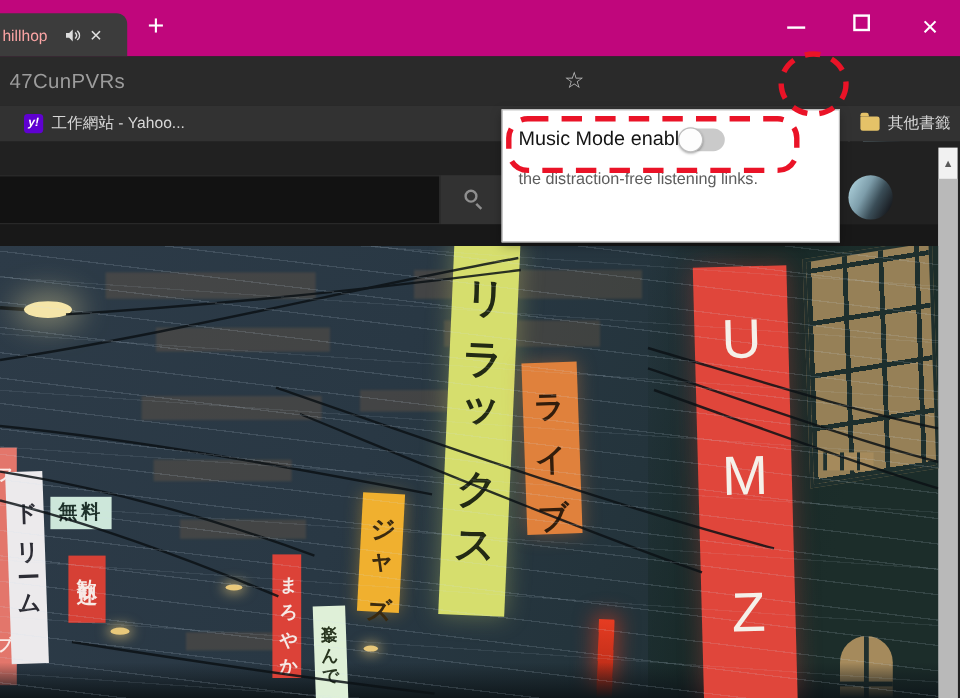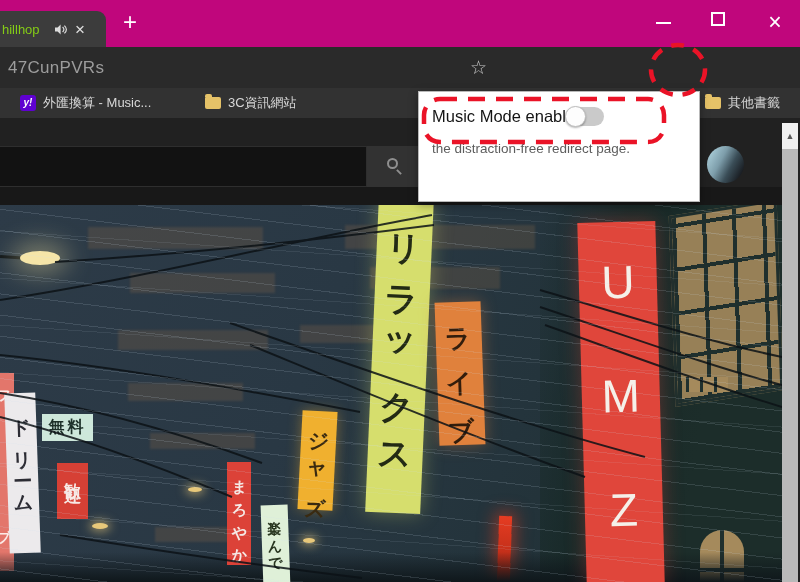--- a/index.html
+++ b/index.html
@@ -2,21 +2,21 @@
 <html><head>
 <meta charset="utf-8">
 <style>
   * { margin:0; padding:0; box-sizing:border-box; }
   body { background:#111; font-family:"Liberation Sans", sans-serif; }
   .screen { position:relative; width:800px; height:582px; overflow:hidden; background:#1e1e1e; font-family:"Liberation Sans", sans-serif; }
 
   
   .titlebar { position:absolute; left:0; top:0; width:800px; height:47px; background:#c0067c; }
   .tab { position:absolute; left:0; top:11px; width:106px; height:36px; background:#3c3c3c; border-radius:0 9px 0 0; display:flex; align-items:center; padding:0 6px 0 2px; }
-  .tab-label { color:#84cc16; font-size:13px; white-space:nowrap; overflow:hidden; width:50px; }
+  .tab-label { color:#fca5a5; font-size:13px; white-space:nowrap; overflow:hidden; width:50px; }
   .tab-audio { margin-left:2px; display:flex; align-items:center; }
   .tab-close { margin-left:8px; color:#e0e0e0; font-size:17px; line-height:1; cursor:default; }
   .newtab { position:absolute; left:115px; top:8px; width:30px; height:30px; color:#fff; font-size:24px; font-weight:400; text-align:center; line-height:28px; }
   .win-min { position:absolute; left:656px; top:22px; width:15px; height:2px; background:#fff; }
   .win-max { position:absolute; left:711px; top:12px; width:14px; height:14px; border:2px solid #fff; }
   .win-close { position:absolute; left:763px; top:5px; width:24px; height:32px; color:#fff; font-size:23px; text-align:center; line-height:34px; }
 
   
   .toolbar { position:absolute; left:0; top:47px; width:800px; height:41px; background:#2a2a2a; }
   .url-text { position:absolute; left:8px; top:0; height:41px; line-height:41px; color:#9c9c9c; font-size:17px; letter-spacing:.3px; }
@@ -41,21 +41,21 @@
   .toolbar-avatar { position:absolute; left:719px; top:54px; width:31px; height:31px; border-radius:50%; background:linear-gradient(125deg,#9cc2cf 15%,#6a8b97 40%,#32414a 62%,#15181d 90%); }
   .menu-dots { position:absolute; left:770px; top:55px; width:20px; height:28px; }
   .menu-dots i { position:absolute; left:8px; width:4px; height:4px; border-radius:50%; background:#dadada; }
   .menu-dots i:nth-child(1){ top:3px; } .menu-dots i:nth-child(2){ top:11px; } .menu-dots i:nth-child(3){ top:19px; }
 
   
   .bookmarksbar { position:absolute; left:0; top:88px; width:800px; height:30px; background:#323232; }
   .bm-item { position:absolute; top:0; height:30px; display:flex; align-items:center; gap:7px; color:#d8d8d8; font-size:13px; white-space:nowrap; }
   .bm-yahoo { left:20px; }
   .bm-1 { left:205px; } .bm-2 { left:330px; }
-  .bm-other { right:20px; }
+  .bm-other { right:8px; }
   .yahoo-badge { width:16px; height:16px; background:#5f01d1; border-radius:3px; color:#fff; font-size:10px; font-weight:bold; font-style:italic; text-align:center; line-height:16px; }
   .folder-icon { position:relative; width:16px; height:12px; background:#e5c268; border-radius:1px 2px 2px 2px; }
   .folder-icon::before { content:""; position:absolute; left:0; top:-3px; width:7px; height:3px; background:#e5c268; border-radius:2px 2px 0 0; }
 
   
   .page-bg { position:absolute; left:0; top:118px; width:800px; height:464px; background:#212121; }
   .search-input { position:absolute; left:0; top:146px; width:367px; height:41px; background:#121212; border:1px solid #2e2e2e; border-left:none; outline:none; color:#ddd; font-size:15px; padding:0 10px; }
   .search-button { position:absolute; left:367px; top:146px; width:51px; height:41px; background:#323232; }
   .mag { position:absolute; left:20px; top:12px; width:11px; height:11px; border:2px solid #8f8f8f; border-radius:50%; }
   .mag::after { content:""; position:absolute; left:9px; top:9px; width:2px; height:6px; background:#8f8f8f; transform:rotate(-45deg); }
@@ -171,25 +171,21 @@
     <div class="menu-dots">
         <i></i>
         <i></i>
         <i></i>
       </div>
   </div>
 
   <div class="bookmarksbar">
     <div class="bm-item bm-yahoo">
       <span class="yahoo-badge">y!</span>
-      <span>外匯換算 - Music...</span>
-    </div>
-    <div class="bm-item bm-1">
-      <span class="folder-icon"></span>
-      <span>3C資訊網站</span>
+      <span>工作網站 - Yahoo...</span>
     </div>
     <div class="bm-item bm-other">
       <span class="folder-icon"></span>
       <span>其他書籤</span>
     </div>
   </div>
 
   <div class="page-bg"></div>
   <input class="search-input" style="">
   <div class="search-button">
@@ -274,21 +270,21 @@
     <div class="scroll-up">▲</div>
     <div class="scroll-thumb"></div>
   </div>
 
   <div class="popup">
     <div class="popup-title">Music Mode enabled</div>
     <div class="toggle">
       <div class="toggle-knob"></div>
     </div>
     <div class="popup-desc">
-      <div>the distraction-free redirect page.</div>
+      <div>the distraction-free listening links.</div>
     </div>
   </div>
 
   <svg class="annotations" width="800" height="582" viewBox="0 0 800 582">
     <ellipse cx="678" cy="70" rx="27" ry="25" fill="none" stroke="#ea1327" stroke-width="4.5" stroke-dasharray="13 10"></ellipse>
     <rect x="424" y="99" width="240" height="43" rx="16" fill="none" stroke="#ea1327" stroke-width="4.5" stroke-dasharray="17 11"></rect>
   </svg>
 
 </div>
 

